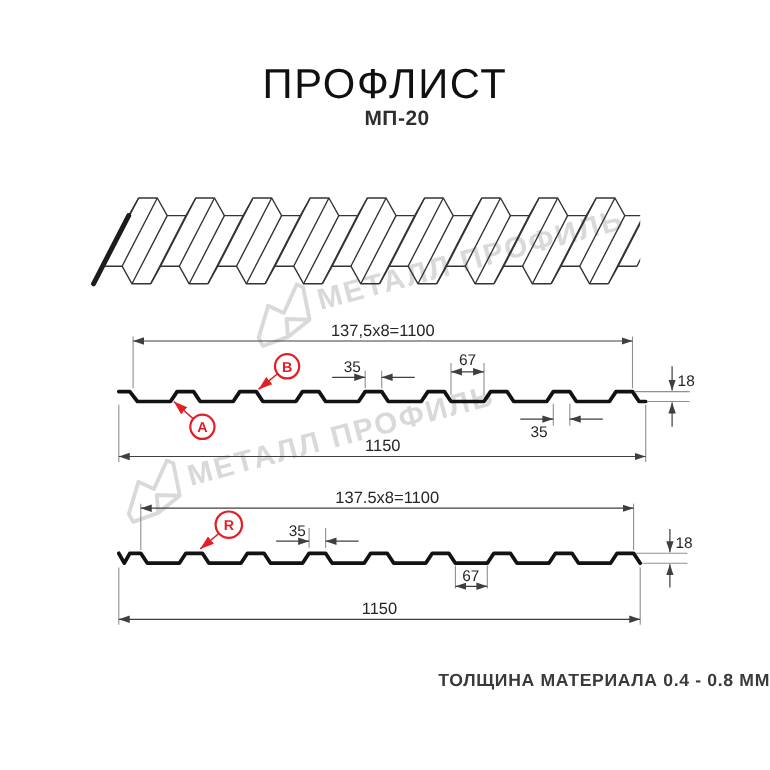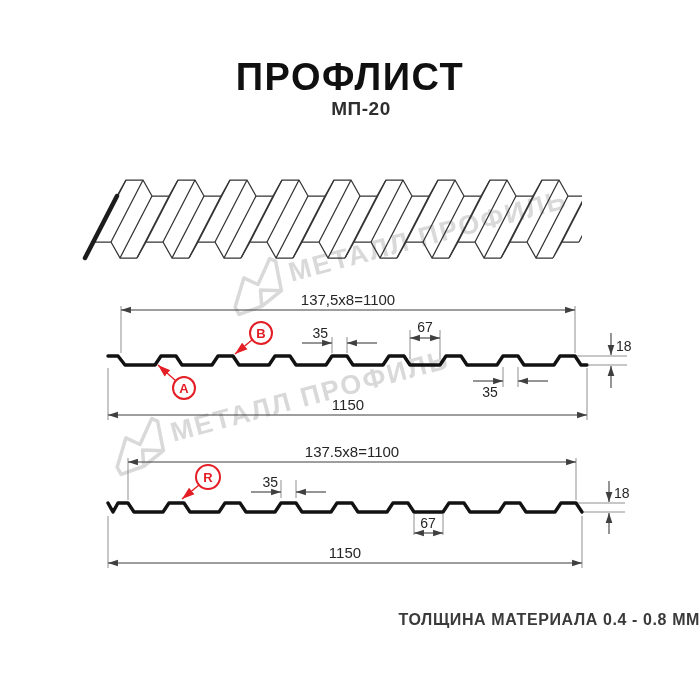--- a/index.html
+++ b/index.html
@@ -1,19 +1,19 @@
 <!DOCTYPE html>
 <html><head>
 <meta charset="utf-8">
 <style>
   html,body{margin:0;padding:0;background:#fff;}
   .stage{position:relative;width:700px;height:700px;background:#fff;overflow:hidden;
          font-family:"Liberation Sans",sans-serif;}
   .title{position:absolute;top:56px;left:0;width:100%;text-align:center;
-         font-size:38px;font-weight:700;letter-spacing:1.5px;color:#101010;}
+         font-size:38px;font-weight:400;letter-spacing:1.5px;color:#101010;}
   .subtitle{position:absolute;top:98px;left:11px;width:100%;text-align:center;
          font-size:19px;font-weight:700;letter-spacing:.5px;color:#2e2e2e;}
   .footer{position:absolute;top:611px;left:0;width:100%;text-align:right;
          font-size:16px;font-weight:600;letter-spacing:.6px;color:#3a3a3a;}
   svg.draw{position:absolute;left:0;top:0;}
   .l3d{fill:none;stroke:#343434;stroke-width:1.25;stroke-linejoin:round;}
   .cut{stroke:#1c1c1c;stroke-width:4.5;stroke-linecap:round;}
   .prof{fill:none;stroke:#121212;stroke-width:3.4;stroke-linejoin:round;stroke-linecap:round;}
   .ext{stroke:#8f8f8f;stroke-width:1;}
   .dl{stroke:#3f3f3f;stroke-width:1.1;fill:none;}

